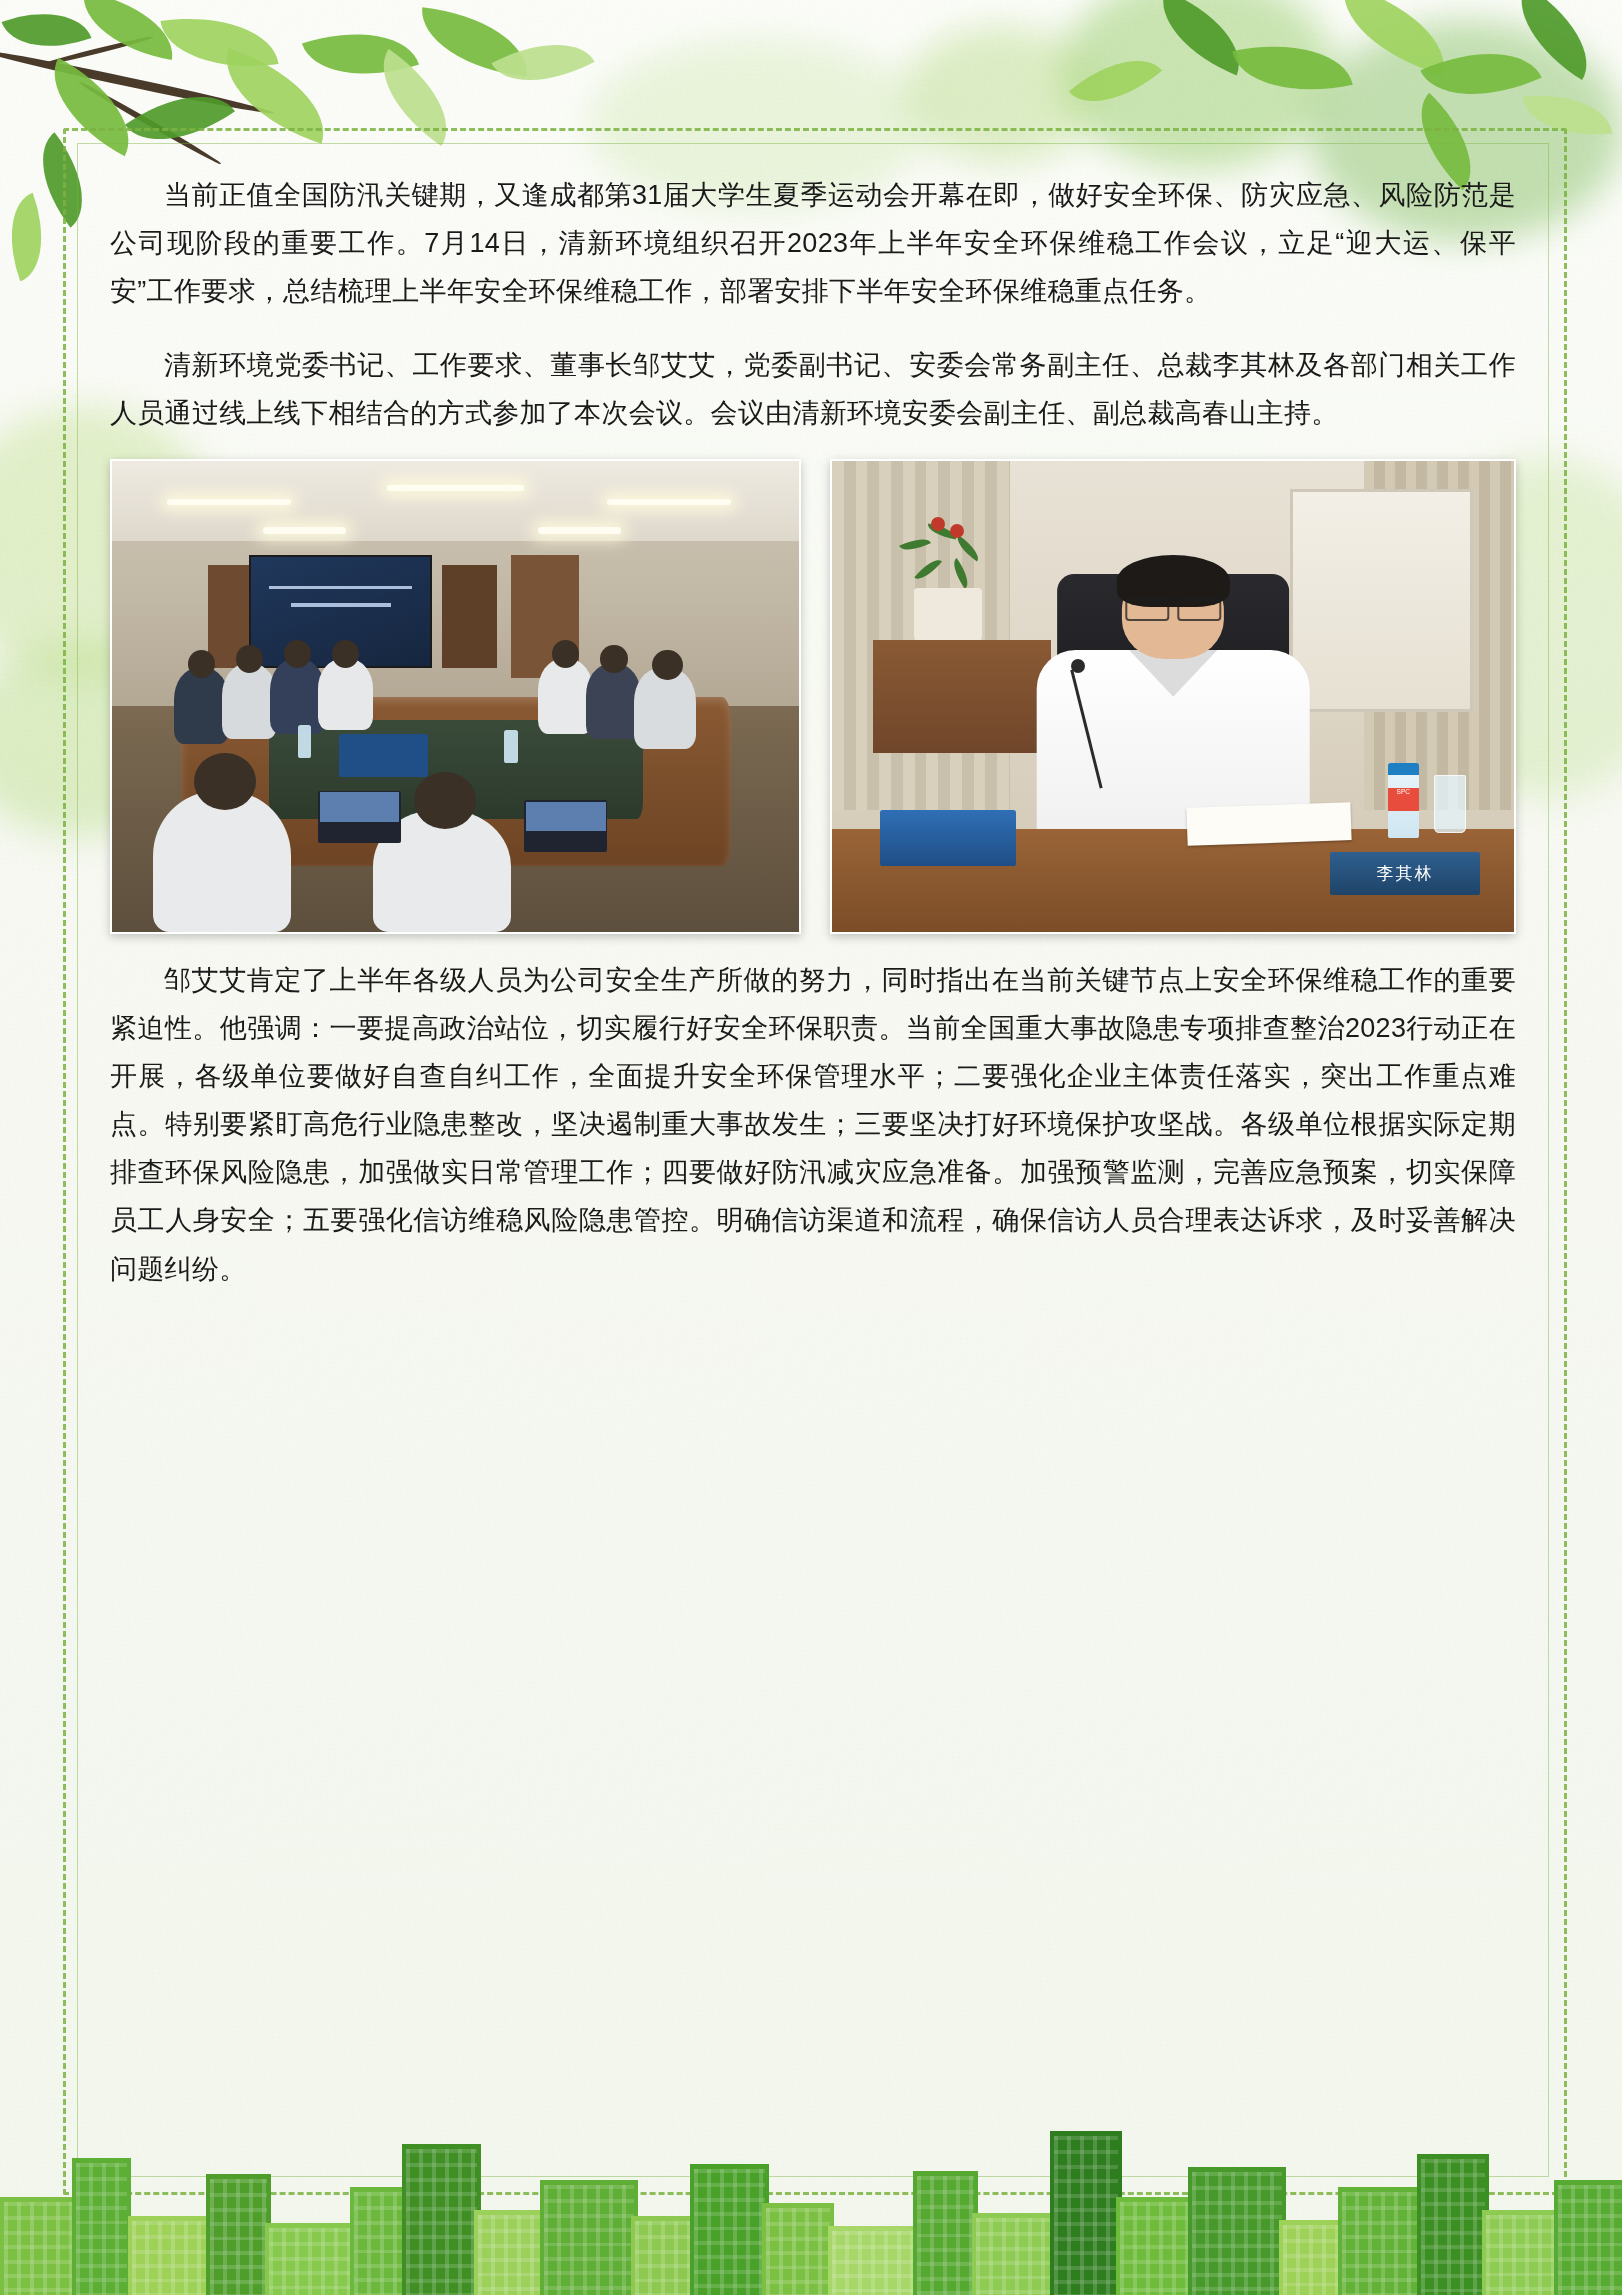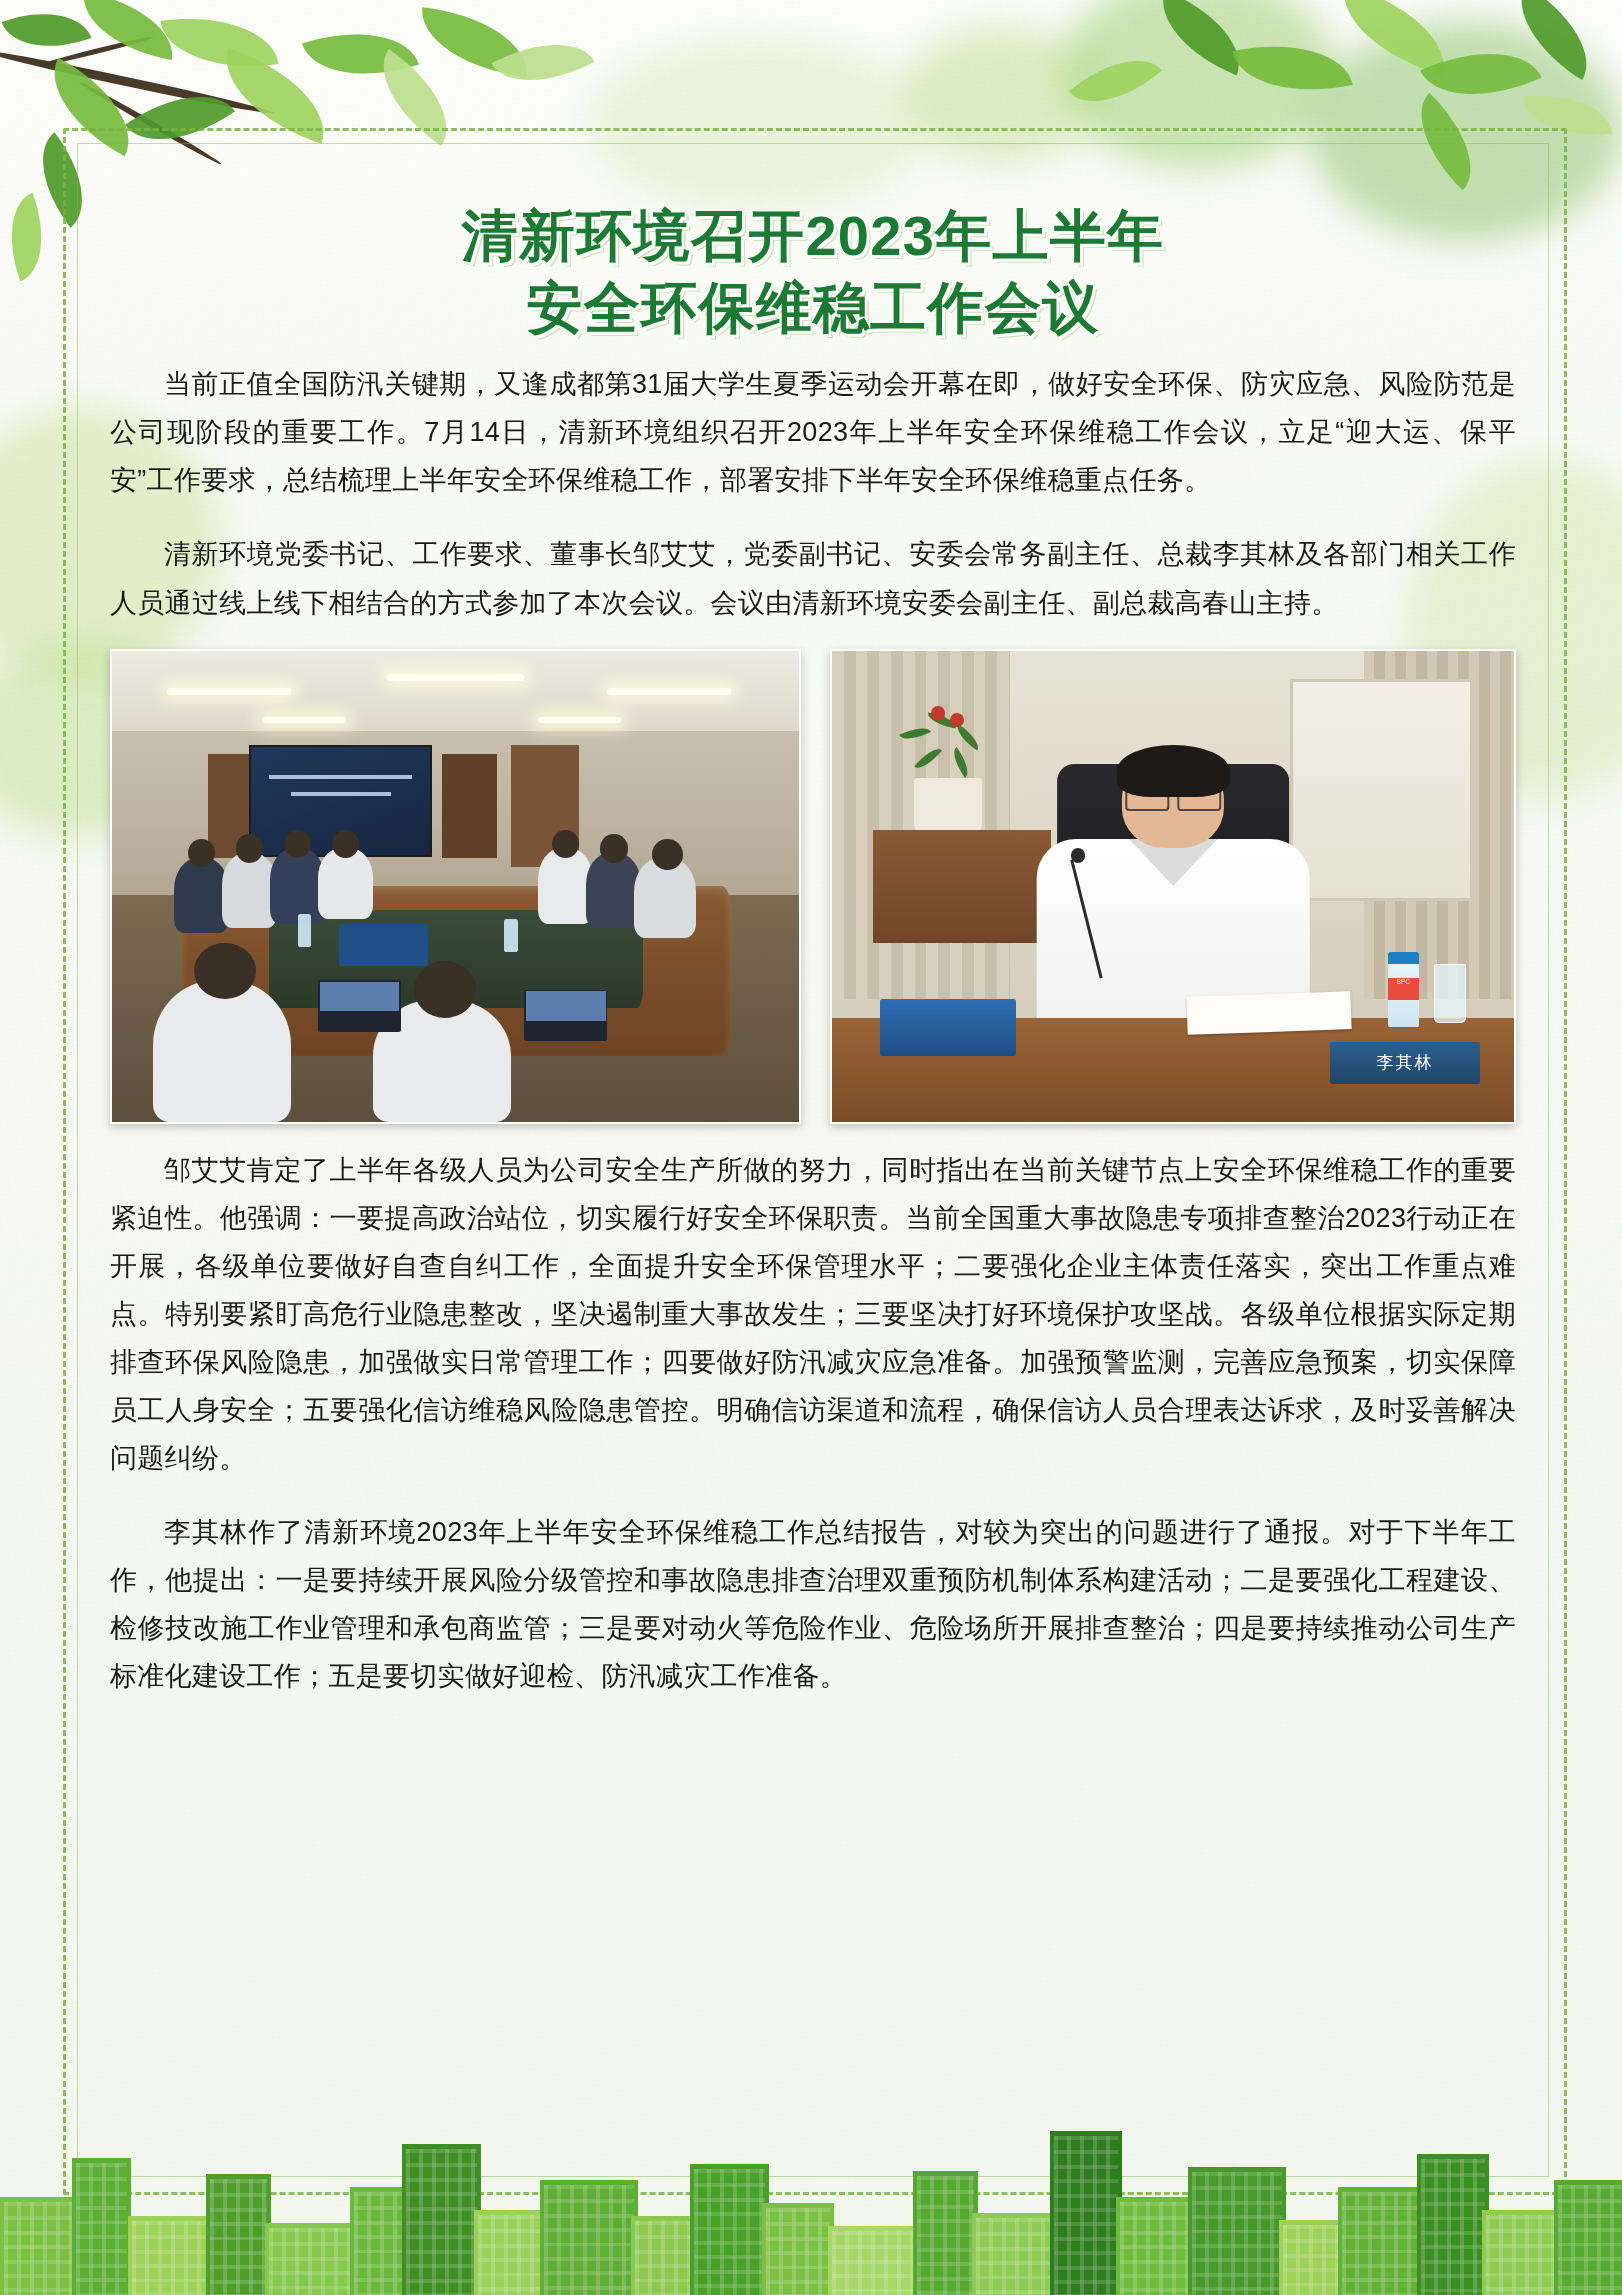--- a/index.html
+++ b/index.html
@@ -355,24 +355,20 @@
   <div class="leaf dark" style="left:1505px; top:6.5px; width:98px; height:51px; transform:rotate(32deg);"></div>
   <div class="leaf pale" style="left:1525px; top:92px; width:85px; height:46px; transform:rotate(-6deg);"></div>
   <div class="leaf" style="left:1400px; top:118px; width:92px; height:47px; transform:rotate(44deg);"></div>
   <div class="leaf light" style="left:1073px; top:59px; width:85px; height:44px; transform:rotate(-40deg);"></div>
 
   <div class="frame"></div>
   <div class="frame-inner"></div>
 
   <div class="content">
 
-    <div class="title-block">
-      <div class="title-line">清新环境召开2023年上半年</div>
-      <div class="title-line">安全环保维稳工作会议</div>
-    </div>
 
     <p class="para">当前正值全国防汛关键期，又逢成都第31届大学生夏季运动会开幕在即，做好安全环保、防灾应急、风险防范是公司现阶段的重要工作。7月14日，清新环境组织召开2023年上半年安全环保维稳工作会议，立足“迎大运、保平安”工作要求，总结梳理上半年安全环保维稳工作，部署安排下半年安全环保维稳重点任务。</p>
     <p class="para spaced">清新环境党委书记、工作要求、董事长邹艾艾，党委副书记、安委会常务副主任、总裁李其林及各部门相关工作人员通过线上线下相结合的方式参加了本次会议。会议由清新环境安委会副主任、副总裁高春山主持。</p>
 
     <div class="photos">
 
       <div class="photo left">
         <div class="mr-wall"></div>
         <div class="mr-ceiling"></div>
         <div class="mr-light" style="left:8%; top:8%; width:18%;"></div>
@@ -461,21 +457,20 @@
           <div class="cap"></div>
           <div class="lbl" style="font-size:6.5px;color:#fff;text-align:center;">SPC</div>
         </div>
         <div class="sp-glass"></div>
         <div class="sp-nameplate">李其林</div>
       </div>
 
     </div>
 
     <p class="para">邹艾艾肯定了上半年各级人员为公司安全生产所做的努力，同时指出在当前关键节点上安全环保维稳工作的重要紧迫性。他强调：一要提高政治站位，切实履行好安全环保职责。当前全国重大事故隐患专项排查整治2023行动正在开展，各级单位要做好自查自纠工作，全面提升安全环保管理水平；二要强化企业主体责任落实，突出工作重点难点。特别要紧盯高危行业隐患整改，坚决遏制重大事故发生；三要坚决打好环境保护攻坚战。各级单位根据实际定期排查环保风险隐患，加强做实日常管理工作；四要做好防汛减灾应急准备。加强预警监测，完善应急预案，切实保障员工人身安全；五要强化信访维稳风险隐患管控。明确信访渠道和流程，确保信访人员合理表达诉求，及时妥善解决问题纠纷。</p>
-    <p class="para spaced">李其林作了清新环境2023年上半年安全环保维稳工作总结报告，对较为突出的问题进行了通报。对于下半年工作，他提出：一是要持续开展风险分级管控和事故隐患排查治理双重预防机制体系构建活动；二是要强化工程建设、检修技改施工作业管理和承包商监管；三是要对动火等危险作业、危险场所开展排查整治；四是要持续推动公司生产标准化建设工作；五是要切实做好迎检、防汛减灾工作准备。</p>
 
   </div>
 
   <div class="skyline">
     <div class="bld" style="left:0px;   width:79px; height:98px; background:#7cc043;">
         <div class="win-grid"></div>
       </div>
     <div class="bld" style="left:72px; width:59px;  height:137px; background:#5cae34;">
         <div class="win-grid"></div>
       </div>

